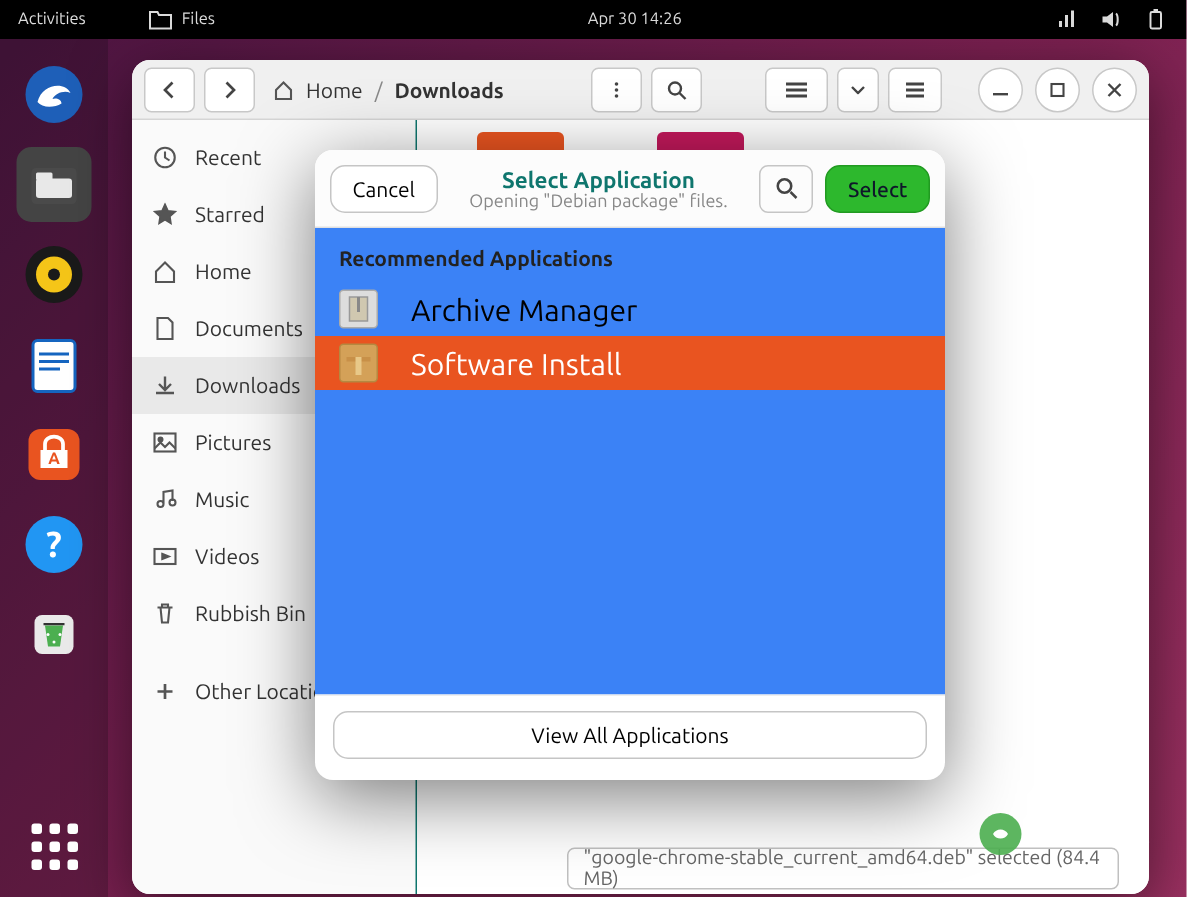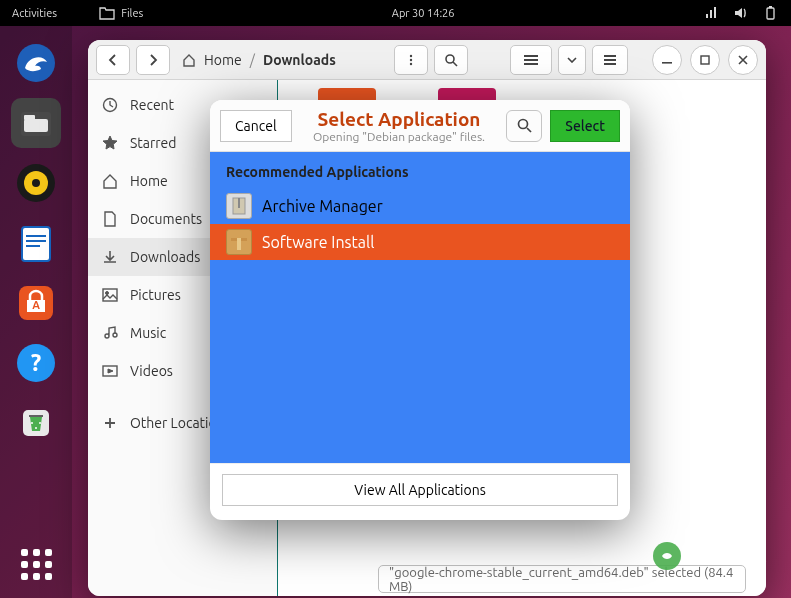--- a/index.html
+++ b/index.html
@@ -36,30 +36,30 @@
 .sb-item svg { width: 16px; height: 16px; fill: #555; stroke: #555; }
 
 .files-main { flex: 1; background: #fff; position: relative; }
 .folder-icon { position: absolute; width: 58px; height: 44px; border-radius: 4px; }
 
 .status-bar { position: absolute; bottom: 3px; left: 290px; right: 20px; height: 28px; border: 1px solid #c0c0c0; border-radius: 5px; background: #fff; display: flex; align-items: center; padding: 0 10px; font-size: 13px; color: #666; }
 
 
 .dialog { position: absolute; left: 210px; top: 100px; width: 420px; height: 420px; background: #fff; border-radius: 12px; box-shadow: 0 12px 50px rgba(0,0,0,0.5); display: flex; flex-direction: column; overflow: hidden; }
 .dlg-header { height: 52px; background: #fcfcfc; border-bottom: 1px solid #e0e0e0; display: flex; align-items: center; padding: 0 10px; gap: 8px; }
-.dlg-btn { height: 32px; padding: 0 14px; border: 1px solid #c5c5c5; border-radius: 0; background: #fff; font-size: 14px; cursor: pointer; }
+.dlg-btn { height: 32px; padding: 0 14px; border: 1px solid #c5c5c5; border-radius: 10px; background: #fff; font-size: 14px; cursor: pointer; }
 .dlg-btn.primary { background: #2db82d; border-color: #219a21; color: #0f172a; font-weight: 500; }
 .dlg-title-wrap { flex: 1; text-align: center; }
-.dlg-title { font-size: 19px; font-weight: 600; color: #c2410c; }
+.dlg-title { font-size: 15px; font-weight: 600; color: #0f766e; }
 .dlg-sub { font-size: 12px; color: #888; }
 .dlg-search { width: 36px; height: 32px; border: 1px solid #c5c5c5; border-radius: 6px; display: flex; align-items: center; justify-content: center; cursor: pointer; }
 
 .dlg-body { flex: 1; background: #3b82f6; padding-top: 12px; overflow: hidden; }
 .sec-title { font-size: 14px; font-weight: 700; padding: 0 16px 8px; color: #222; }
-.app-row { height: 36px; display: flex; align-items: center; gap: 10px; padding: 0 16px; font-size: 16px; cursor: pointer; }
+.app-row { height: 36px; display: flex; align-items: center; gap: 22px; padding: 0 16px; font-size: 20px; cursor: pointer; }
 .app-row.selected { background: #e95420; color: #fff; }
 .app-icon { width: 26px; height: 26px; border-radius: 3px; border: 1px solid #aaa; background: #ddd; display:flex; align-items:center; justify-content:center; }
 
 .dlg-footer { padding: 10px 12px 14px; border-top: 1px solid #eee; }
 .dlg-footer .dlg-btn { width: 100%; text-align: center; }
 
 
 .watermark { position:absolute; right:24px; bottom:28px; color:#fff; font-size:16px; opacity:0.9; display:flex; align-items:center; gap:6px;}
 .wm-circle{width:28px;height:28px;border-radius:50%;background:#4caf50;display:flex;align-items:center;justify-content:center;}
 </style>
@@ -277,20 +277,26 @@
           </svg>
           <span>Music</span>
         </div>
       <div class="sb-item">
           <svg viewBox="0 0 16 16">
             <rect x="1" y="3" width="14" height="10" fill="none" stroke-width="1.4"></rect>
             <path d="M6 6l5 2-5 2z"></path>
           </svg>
           <span>Videos</span>
         </div>
+      <div class="sb-item">
+          <svg viewBox="0 0 16 16">
+            <path d="M3 4h10M5 4l1 10h4l1-10M6 4V2h4v2" fill="none" stroke-width="1.4"></path>
+          </svg>
+          <span>Rubbish Bin</span>
+        </div>
       <div style="height:14px"></div>
       <div class="sb-item">
           <svg viewBox="0 0 16 16">
             <path d="M8 3v10M3 8h10" stroke-width="1.8"></path>
           </svg>
           <span>Other Locations</span>
         </div>
     </div>
     <div class="files-main">
       <div class="folder-icon" style="left:40px;top:8px;background:#e95420"></div>

